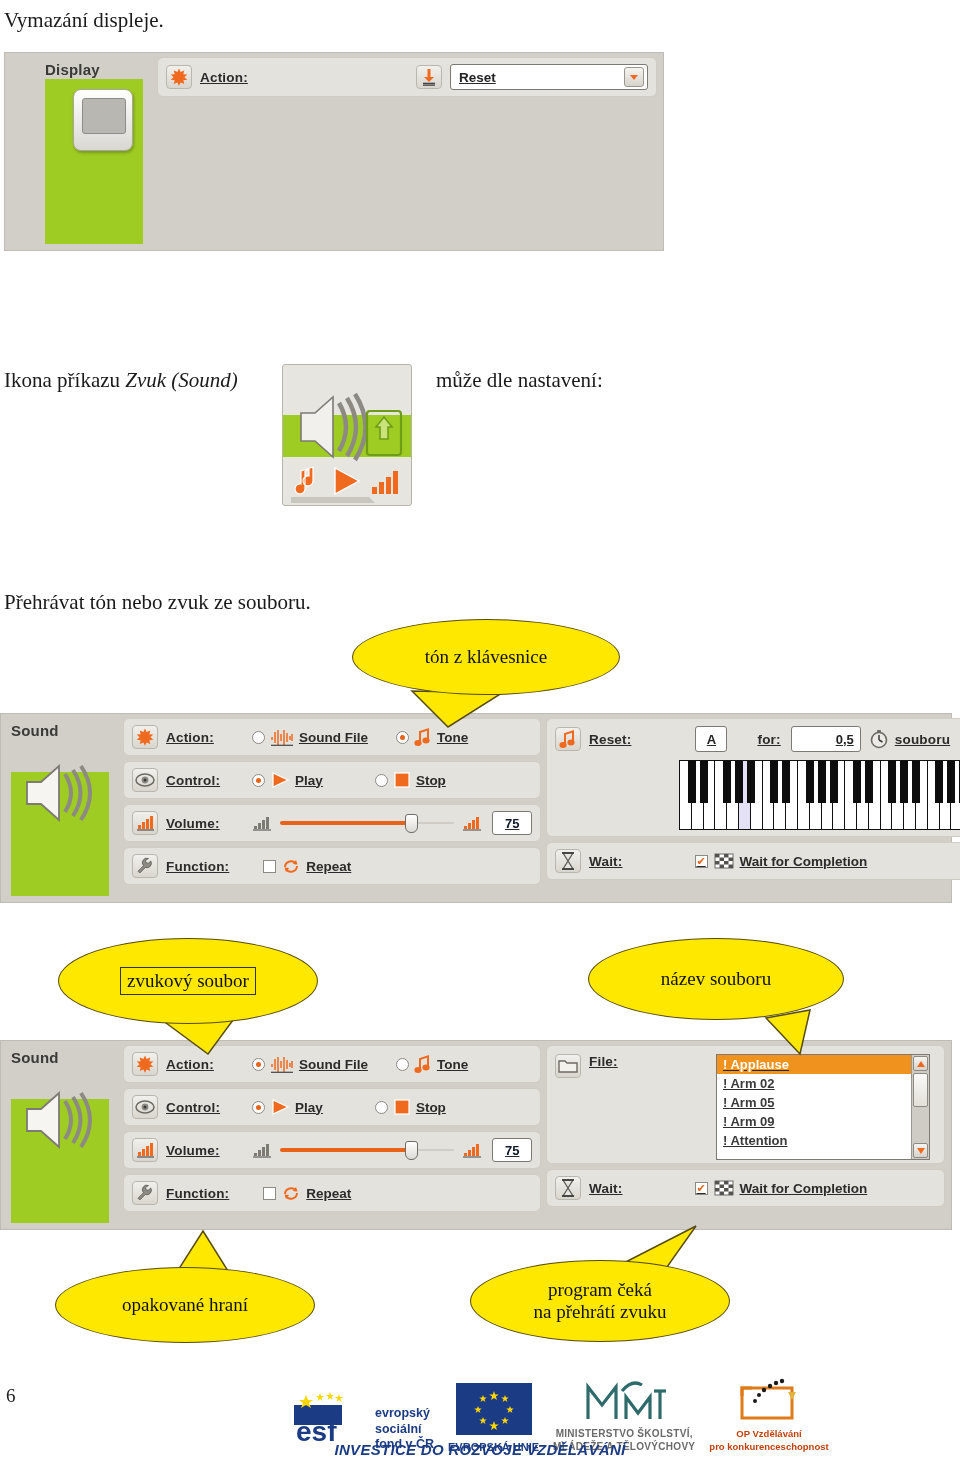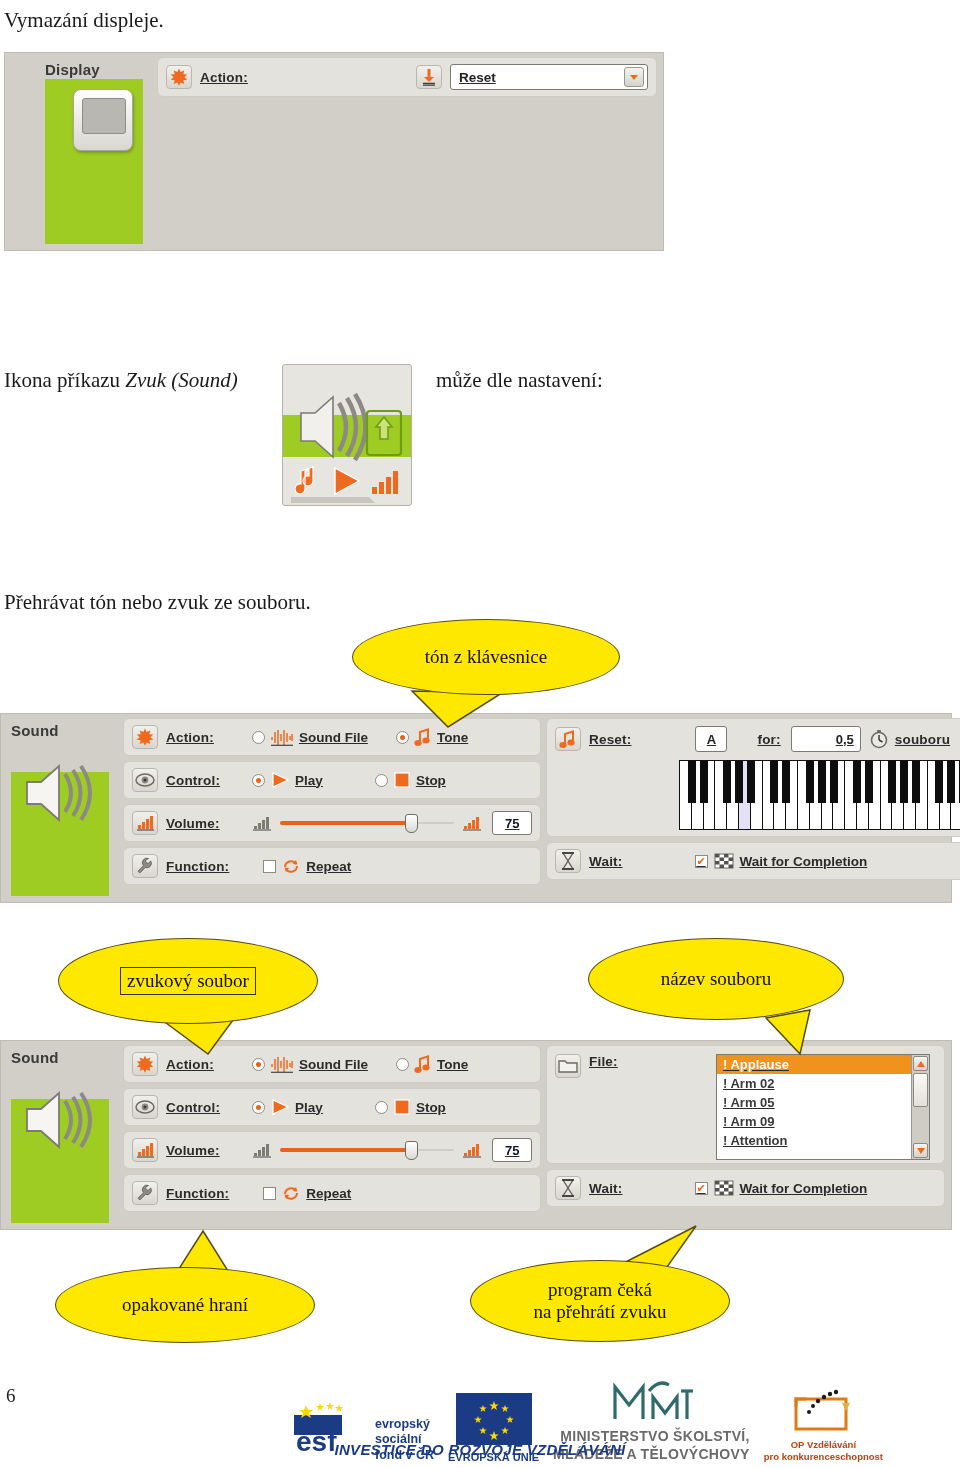--- a/index.html
+++ b/index.html
@@ -867,21 +867,21 @@
     <div style="text-align:center;">
       <svg width="84" height="48" viewBox="0 0 84 48">
         <g stroke="#2f6b6b" stroke-width="3.2" fill="none">
           <path d="M6 44 V12 L20 30 L34 12 V44"></path>
           <path d="M40 16 q10 -12 20 -6"></path>
           <path d="M44 44 V22 L56 38 L68 22 V44"></path>
           <path d="M72 16 H84"></path>
           <path d="M78 16 V44"></path>
         </g>
       </svg>
-      <div class="logo-txt" style="font-size:14px; color:#6a6a6a; line-height:1.3; letter-spacing:.3px;text-align:right;">
+      <div class="logo-txt" style="font-size:10px; color:#6a6a6a; line-height:1.3; letter-spacing:.3px;">
         <div>MINISTERSTVO ŠKOLSTVÍ,</div>
         <div>MLÁDEŽE A TĚLOVÝCHOVY</div>
       </div>
     </div>
 
     <div style="text-align:center;">
       <svg width="70" height="48" viewBox="0 0 70 48">
         <path d="M8 12 H58 V42 H8 Z" fill="none" stroke="#e07a18" stroke-width="3"></path>
         <path d="M8 20 L8 12 L18 12" fill="none" stroke="#e07a18" stroke-width="3"></path>
         <g fill="#1a1a1a">

